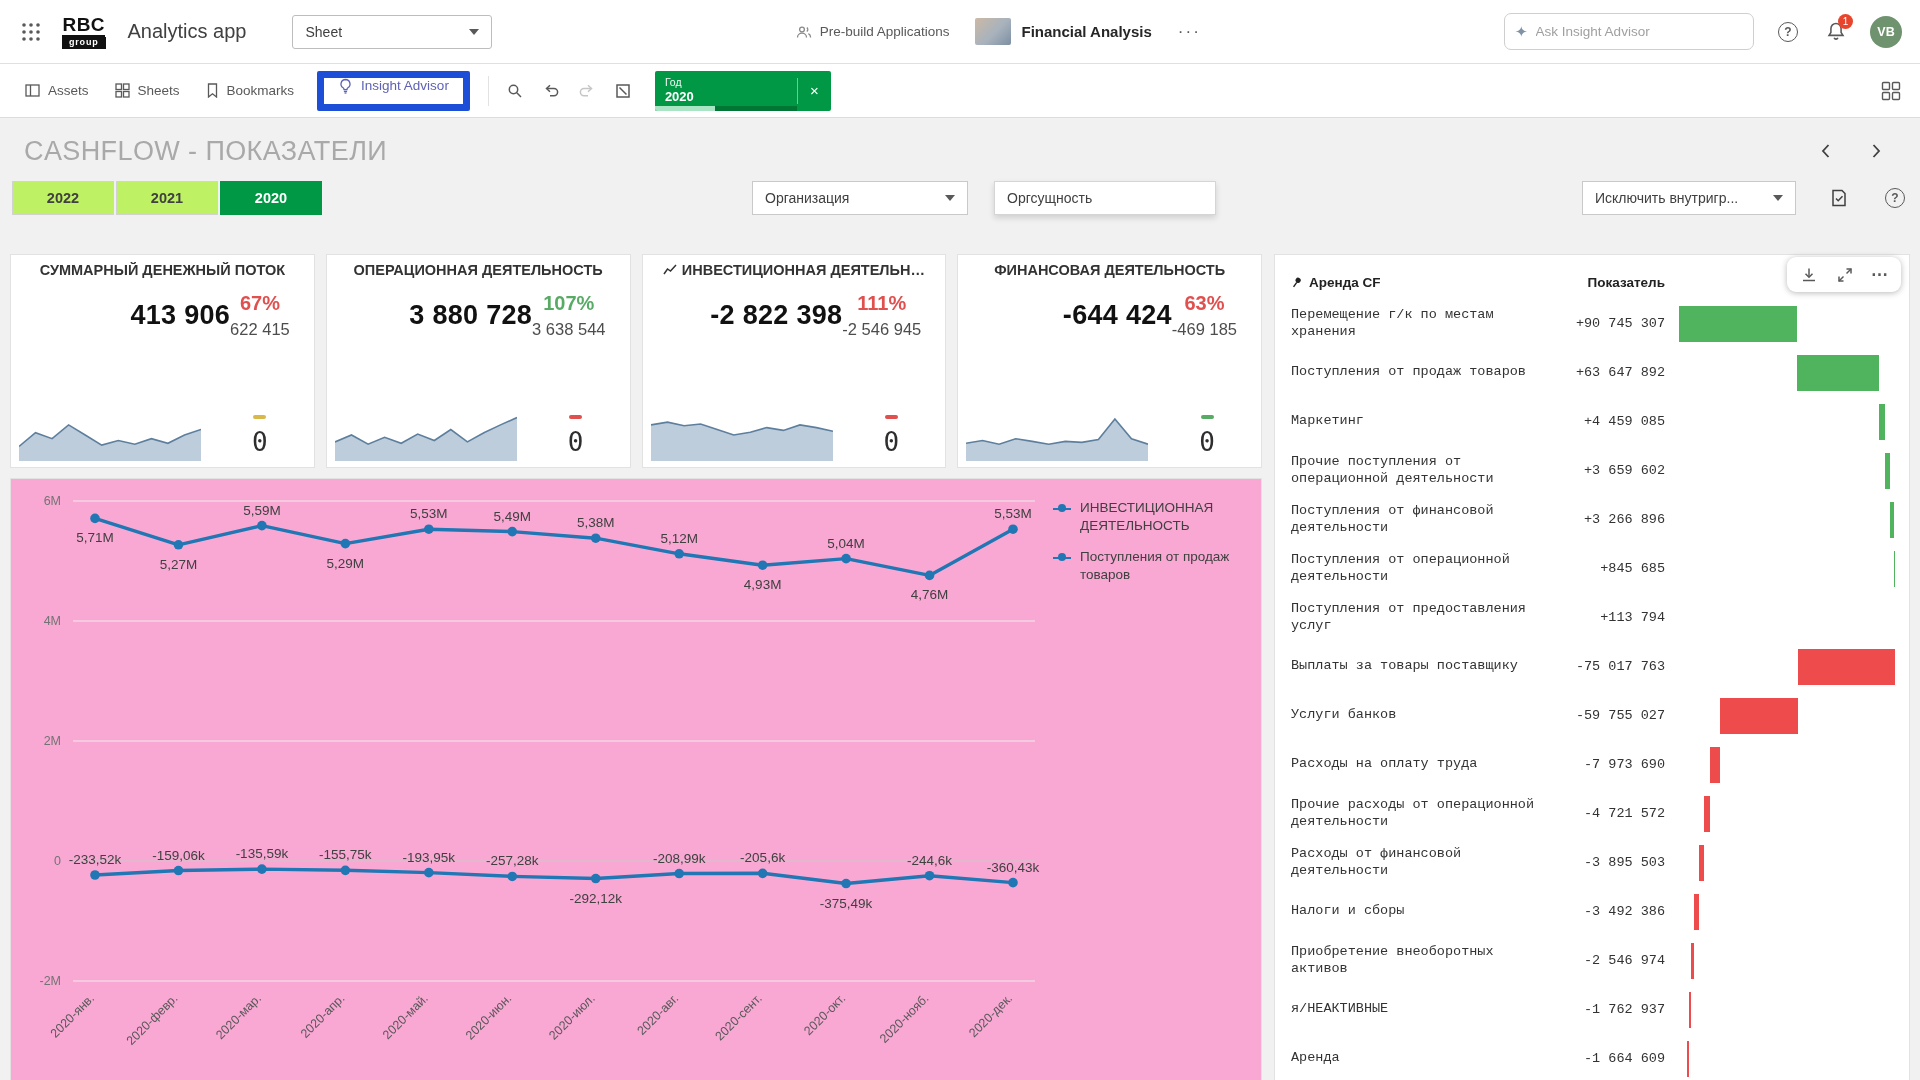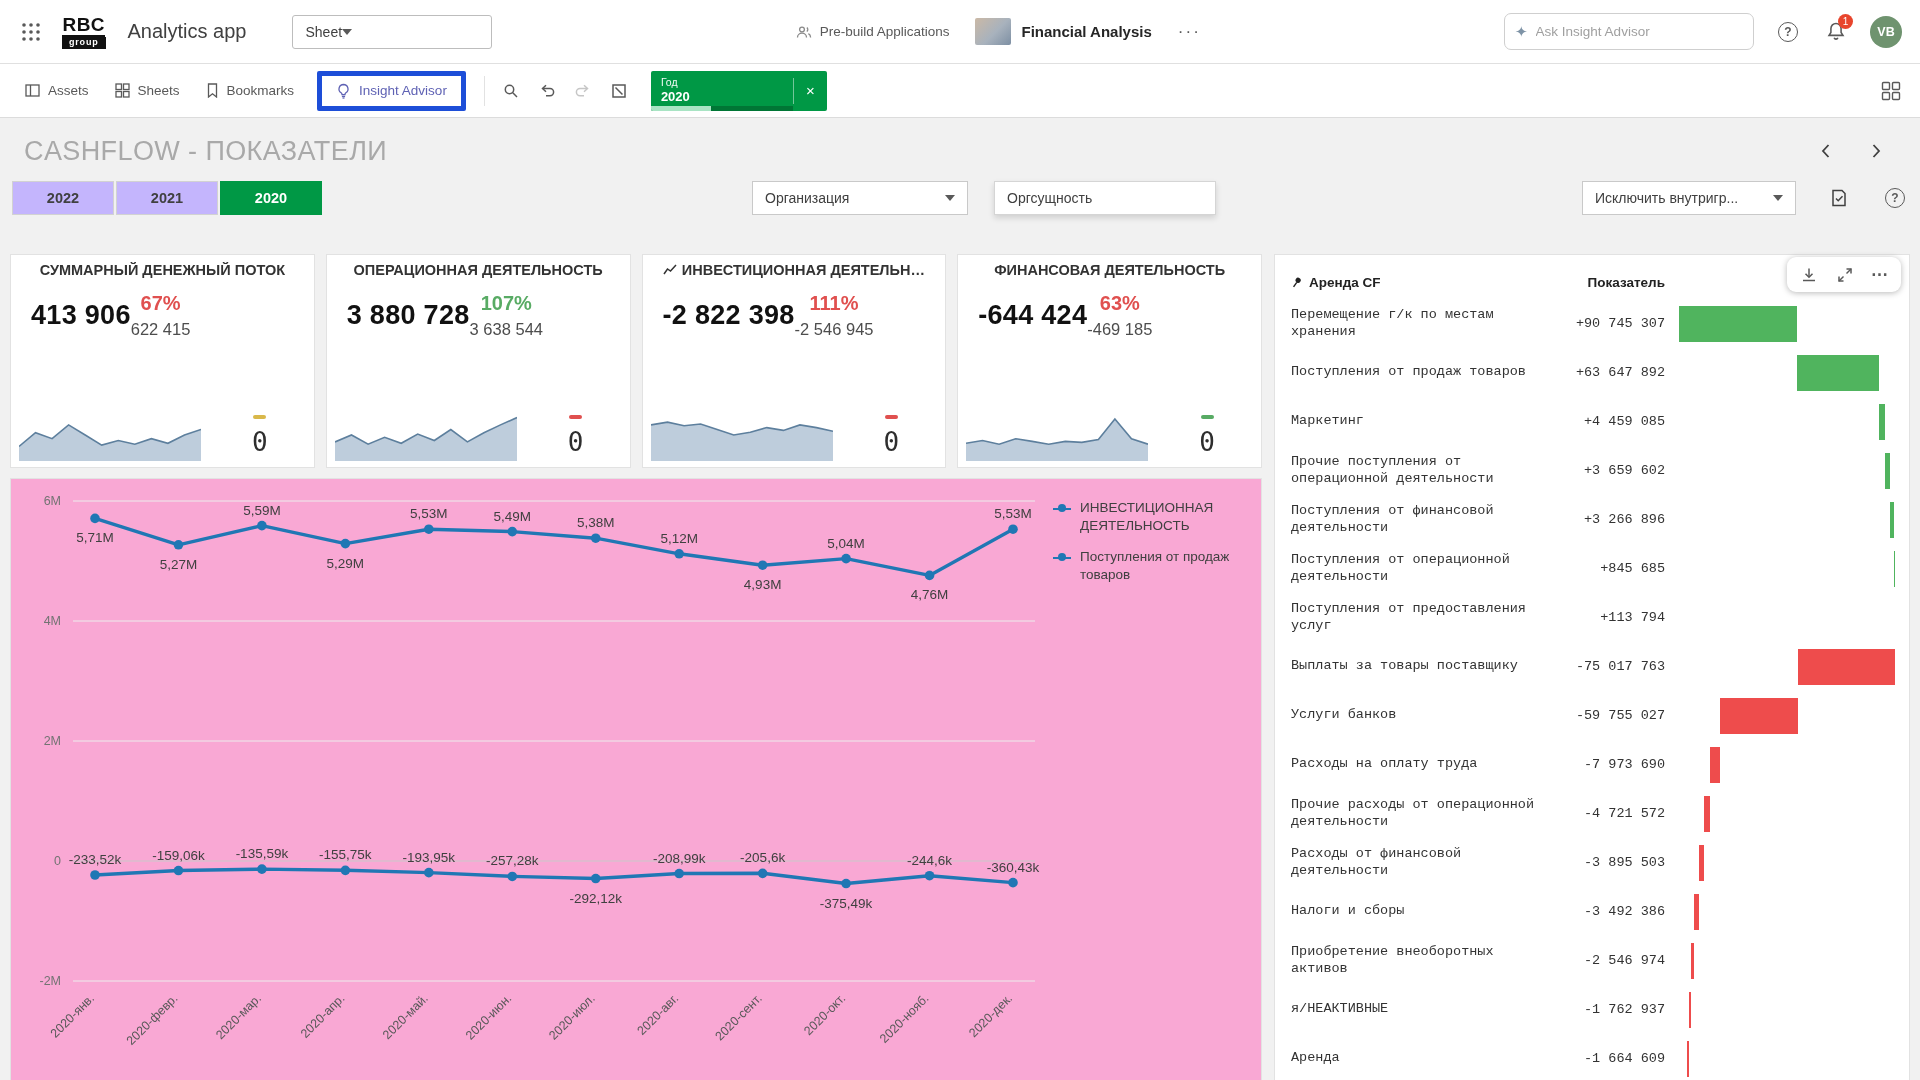--- a/index.html
+++ b/index.html
@@ -7,21 +7,21 @@
   body { font-family: "Liberation Sans", sans-serif; background:#f1f1f1; color:#404040; }
 
   
   .topbar { height:64px; background:#fff; border-bottom:1px solid #e0e0e0; display:flex; align-items:center; padding:0 18px; }
   .topbar-left { display:flex; align-items:center; gap:18px; }
   .appgrid-btn { width:26px; height:26px; display:grid; place-items:center; cursor:pointer; }
   .logo { display:flex; flex-direction:column; align-items:center; line-height:1; }
   .logo-top { font-weight:800; font-size:19px; color:#111; letter-spacing:.5px; border-bottom:2px solid #111; padding-bottom:1px;}
   .logo-bottom { background:#111; color:#fff; font-size:9px; font-weight:bold; padding:1px 7px 2px; letter-spacing:.8px; }
   .app-title { font-size:20px; color:#404040; margin-left:4px; white-space:nowrap; }
-  .sheet-select { margin-left:28px; width:200px; height:34px; border:1px solid #bdbdbd; border-radius:3px; display:flex; align-items:center; padding:0 12px; font-size:14px; cursor:pointer; background:#fff; }
+  .sheet-select { margin-left:28px; width:200px; height:34px; border:1px solid #bdbdbd; border-radius:3px; display:flex; align-items:center; justify-content:space-between; padding:0 12px; font-size:14px; cursor:pointer; background:#fff; }
   .caret-down { width:0; height:0; border-left:5px solid transparent; border-right:5px solid transparent; border-top:6px solid #595959; }
   .topbar-center { flex:1; display:flex; align-items:center; justify-content:center; gap:26px; }
   .prebuild { display:flex; align-items:center; gap:8px; font-size:13.5px; color:#595959; cursor:pointer; white-space:nowrap;}
   .current-app { display:flex; align-items:center; gap:10px; cursor:pointer; }
   .app-thumb { width:36px; height:27px; border-radius:2px; background:linear-gradient(135deg,#cbb9a6 0%,#a8b2bd 55%,#7d8fa3 100%); }
   .current-app-label { font-size:15px; font-weight:bold; color:#262626; white-space:nowrap; }
   .more-dots { font-size:17px; color:#595959; letter-spacing:2px; cursor:pointer; }
   .topbar-right { display:flex; align-items:center; gap:20px; }
   .search-box { width:250px; height:37px; border:1px solid #cfcfcf; border-radius:7px; display:flex; align-items:center; padding:0 10px; gap:8px; background:#fff; }
   .sparkle { color:#7e93a6; font-size:15px; }
@@ -29,21 +29,21 @@
   .search-box input::placeholder { color:#a0a0a0; }
   .icon-btn { width:28px; height:28px; display:grid; place-items:center; cursor:pointer; position:relative; }
   .help-circle { width:20px; height:20px; border:1.6px solid #595959; border-radius:50%; display:grid; place-items:center; font-size:12px; font-weight:bold; color:#595959; }
   .badge { position:absolute; top:-4px; right:-3px; background:#e8452c; color:#fff; font-size:10px; min-width:15px; height:15px; border-radius:8px; display:grid; place-items:center; padding:0 3px; }
   .avatar { width:32px; height:32px; border-radius:50%; background:#6f936f; color:#fff; font-size:12.5px; font-weight:bold; display:grid; place-items:center; cursor:pointer; }
 
   
   .toolbar { height:54px; background:#fff; border-bottom:1px solid #dcdcdc; display:flex; align-items:center; padding:0 12px; }
   .nav-item { display:flex; align-items:center; gap:8px; font-size:13.5px; color:#595959; padding:0 13px; height:100%; cursor:pointer; }
   .nav-item svg { stroke:#595959; }
-  .insight-btn { border:5px solid #1d4ed8; border-radius:2px; height:40px; margin:0 10px; padding:0 14px; color:#5f62b4; display:flex; align-items:center; gap:8px; font-size:13.5px; cursor:pointer; background:#fff; }
+  .insight-btn { border:7px solid #1d4ed8; border-radius:2px; height:40px; margin:0 10px; padding:0 14px; color:#5f62b4; display:flex; align-items:flex-start; gap:8px; font-size:13.5px; cursor:pointer; background:#fff; }
   .vsep { width:1px; height:30px; background:#e2e2e2; margin:0 8px; }
   .sel-btn { width:36px; height:36px; display:grid; place-items:center; cursor:pointer; }
   .sel-btn svg { stroke:#595959; fill:none; stroke-width:1.5; }
   .sel-btn.disabled svg { stroke:#c6c6c6; }
   .chip { margin-left:14px; width:176px; height:40px; background:#009845; border-radius:2px; color:#fff; display:flex; position:relative; cursor:pointer; overflow:hidden; }
   .chip-main { flex:1; padding:5px 10px 0; }
   .chip-field { font-size:10.5px; opacity:.95; }
   .chip-value { font-size:13px; font-weight:bold; margin-top:1px; }
   .chip-progress { position:absolute; left:0; bottom:0; width:calc(100% - 34px); height:5px; background:rgba(0,0,0,.22); }
   .chip-progress-fill { width:42%; height:100%; background:#a9e4c4; }
@@ -52,38 +52,38 @@
   .viewgrid-btn { margin-left:auto; width:34px; height:34px; display:grid; place-items:center; cursor:pointer; }
 
   
   .main { padding:0 10px; }
   .title-row { display:flex; align-items:center; justify-content:space-between; padding:12px 12px 4px 14px; height:58px; }
   .page-title { font-size:27px; font-weight:400; color:#a9a9a9; letter-spacing:.4px; }
   .sheet-nav { display:flex; gap:22px; margin-right:8px; }
   .sheet-nav .icon-btn svg { stroke:#404040; fill:none; stroke-width:1.8; }
 
   .filter-row { display:flex; align-items:center; padding:2px 2px 0; height:42px; }
-  .year-btn { width:102px; height:34px; background:#c4b5fd; border:1px solid #d2d2d2; font-size:14.5px; font-weight:bold; color:#404040; display:grid; place-items:center; cursor:pointer; margin-right:2px; font-family:inherit; }
+  .year-btn { width:102px; height:34px; background:#bef264; border:1px solid #d2d2d2; font-size:14.5px; font-weight:bold; color:#404040; display:grid; place-items:center; cursor:pointer; margin-right:2px; font-family:inherit; }
   .year-btn.active { background:#009845; border-color:#009845; color:#fff; }
   .select { height:34px; background:#fff; border:1px solid #c9c9c9; display:flex; align-items:center; justify-content:space-between; padding:0 12px; font-size:14px; color:#404040; cursor:pointer; }
   .org-select { width:216px; margin-left:428px; }
   .entity-box { width:222px; margin-left:26px; height:34px; background:#fff; border:1px solid #d5d5d5; box-shadow:0 3px 6px rgba(0,0,0,.14); display:flex; align-items:center; padding:0 12px; font-size:14px; cursor:text; }
   .right-filters { margin-left:auto; display:flex; align-items:center; gap:30px; }
   .exclude-select { width:214px; }
   .flt-icon { width:26px; height:26px; display:grid; place-items:center; cursor:pointer; }
   .flt-icon svg { stroke:#404040; fill:none; stroke-width:1.5; }
 
   .content { display:flex; gap:12px; padding:36px 0 0; height:866px; }
   .left-col { width:1252px; display:flex; flex-direction:column; gap:10px; }
 
   
   .kpi-row { display:flex; gap:11px; height:214px; }
   .kpi-card { flex:1; background:#fff; border:1px solid #e2e2e2; display:flex; flex-direction:column; padding:7px 0 4px; }
   .kpi-title { display:flex; align-items:center; justify-content:center; gap:5px; font-size:14.5px; font-weight:bold; color:#333; padding:0 8px; white-space:nowrap; overflow:hidden; }
-  .kpi-mid { display:flex; justify-content:flex-start; align-items:center; padding:14px 24px 0 20px; }
+  .kpi-mid { display:flex; justify-content:flex-end; align-items:center; padding:14px 24px 0 20px; }
   .kpi-value { font-size:27px; font-weight:bold; color:#111; letter-spacing:.3px; }
   .kpi-right { text-align:center; }
   .kpi-percent { font-size:20px; font-weight:bold; }
   .kpi-secondary { font-size:16.5px; color:#4d4d4d; margin-top:5px; }
   .kpi-bottom { margin-top:auto; display:flex; justify-content:space-between; align-items:flex-end; padding:0 12px 2px 8px; }
   .kpi-spark { width:182px; height:54px; }
   .kpi-zero-block { text-align:center; margin:0 34px 4px 0; }
   .kpi-dash { width:13px; height:4px; border-radius:2px; margin:0 auto 8px; }
   .kpi-zero { font-size:26px; font-weight:400; color:#2e2e2e; font-family:"DejaVu Sans Mono", monospace; }
 

